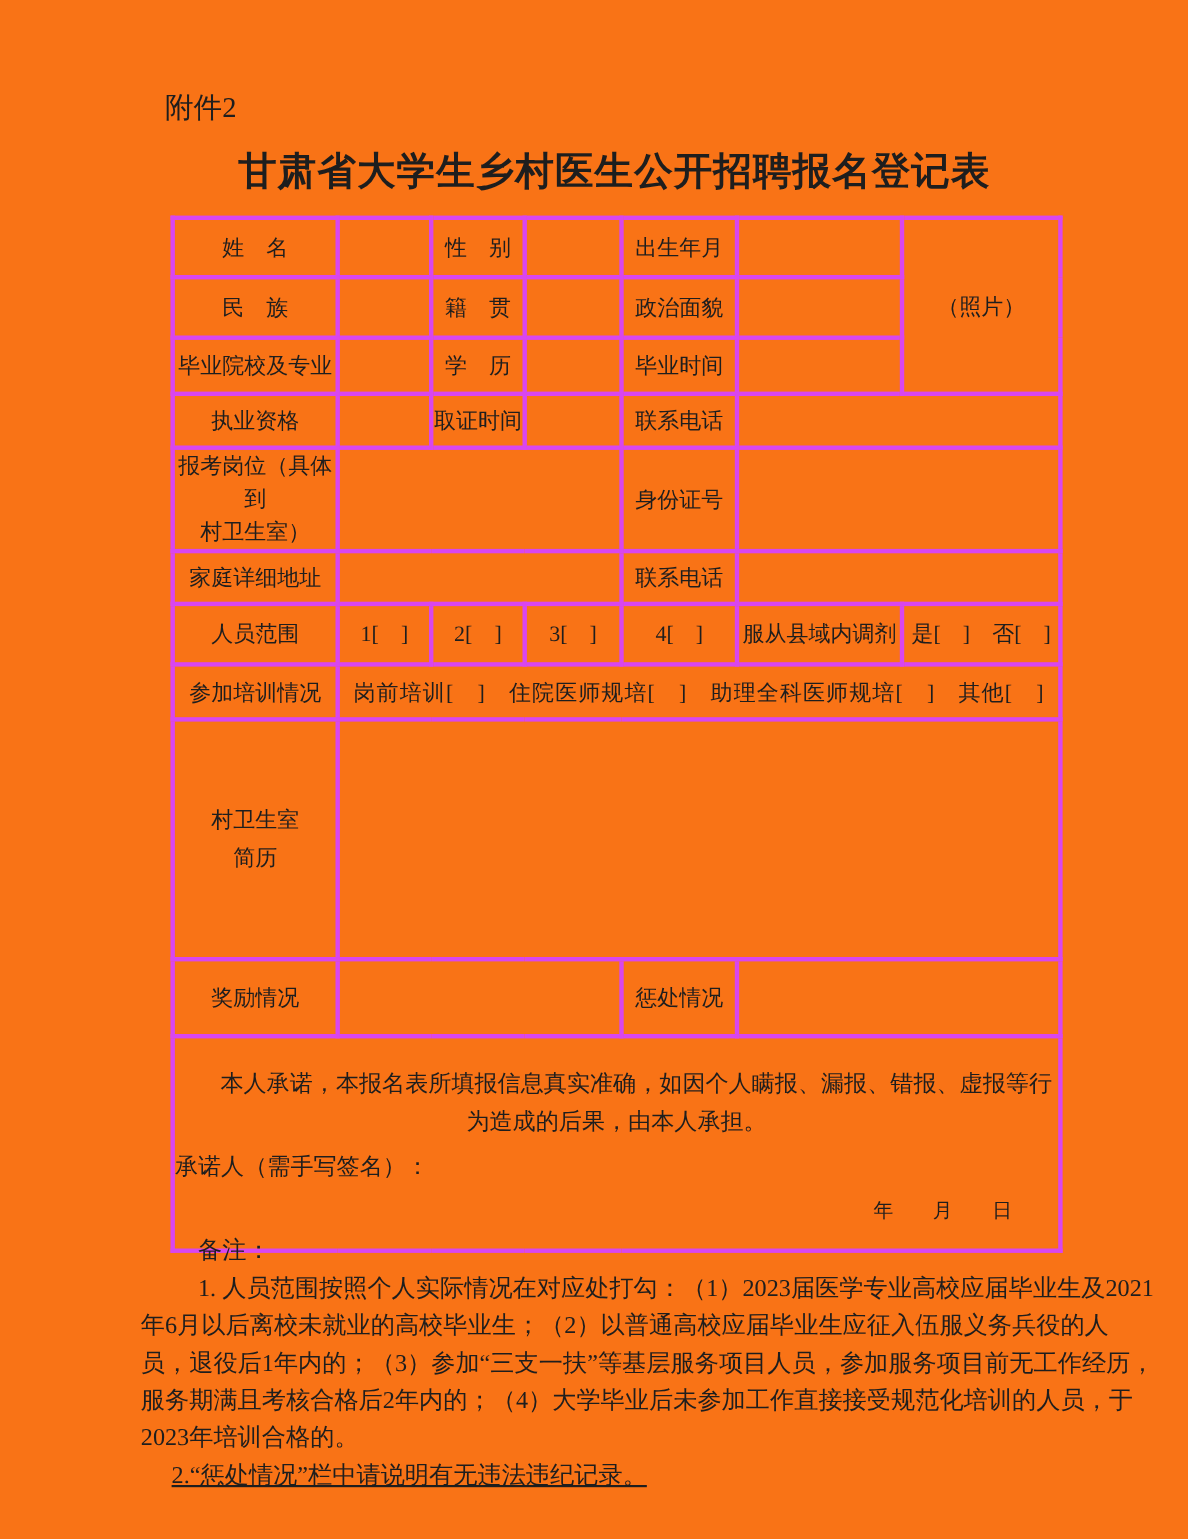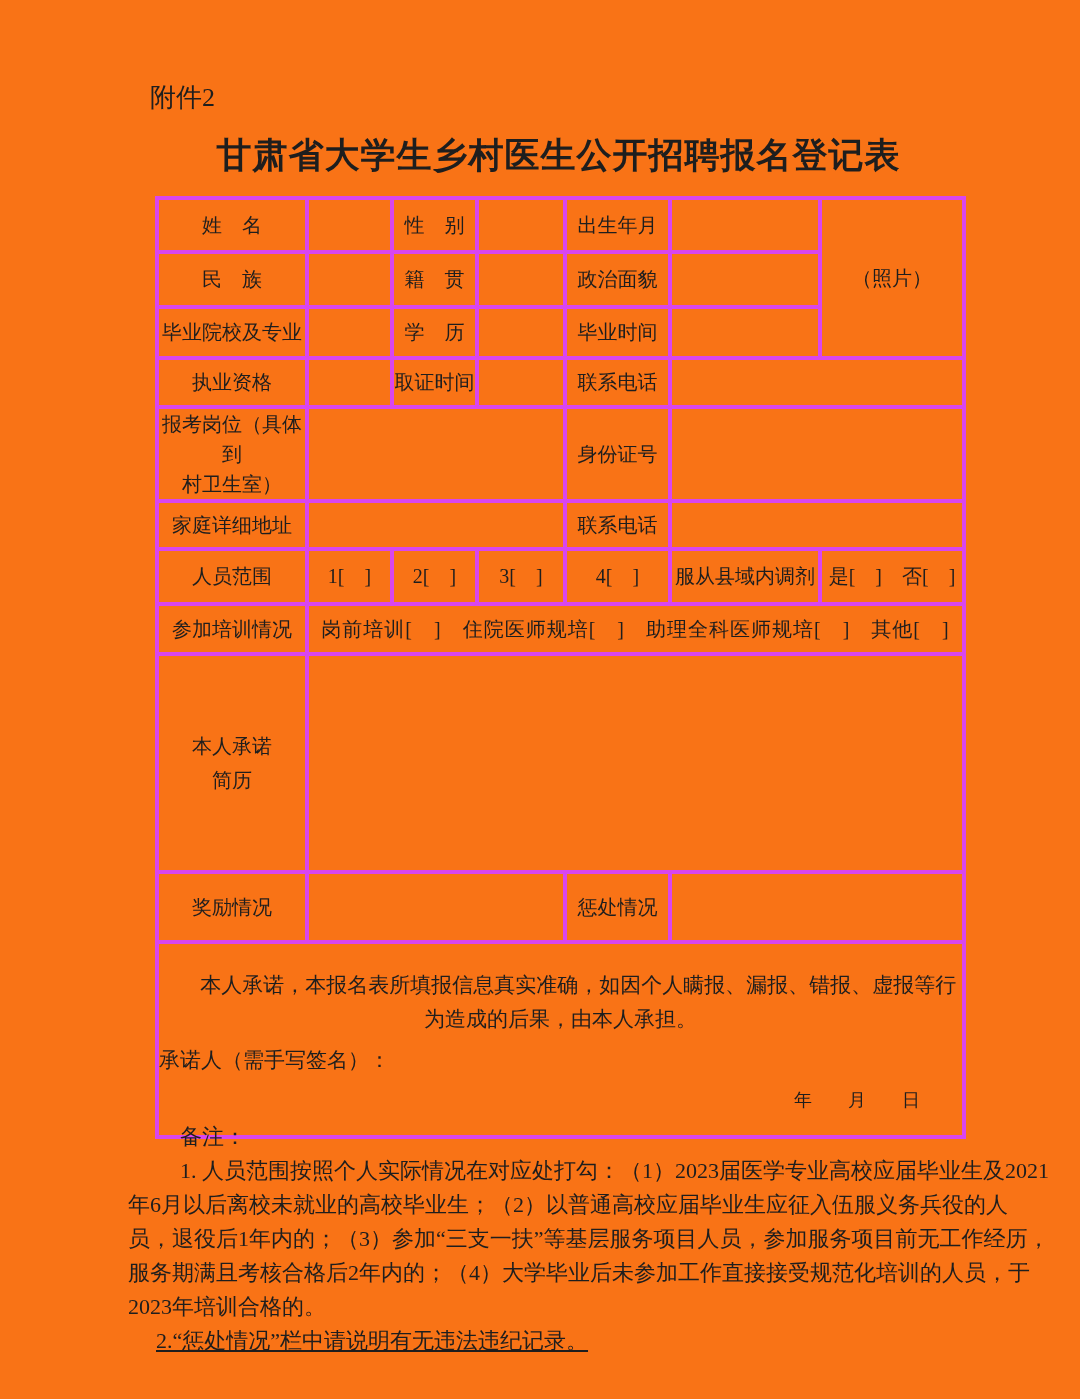--- a/index.html
+++ b/index.html
@@ -173,21 +173,21 @@
         <td>3[　]</td>
         <td>4[　]</td>
         <td>服从县域内调剂</td>
         <td class="yesno-cell">是[　]　否[　]</td>
       </tr>
       <tr style="height:50px">
         <td>参加培训情况</td>
         <td colspan="6" class="opts-cell">岗前培训[　]　住院医师规培[　]　助理全科医师规培[　]　其他[　]</td>
       </tr>
       <tr style="height:218px">
-        <td class="two-line resume-cell">本人承诺
+        <td class="two-line resume-cell">村卫生室
 简历</td>
         <td colspan="6"></td>
       </tr>
       <tr style="height:70px">
         <td>奖励情况</td>
         <td colspan="3"></td>
         <td>惩处情况</td>
         <td colspan="2"></td>
       </tr>
       <tr style="height:195px">

